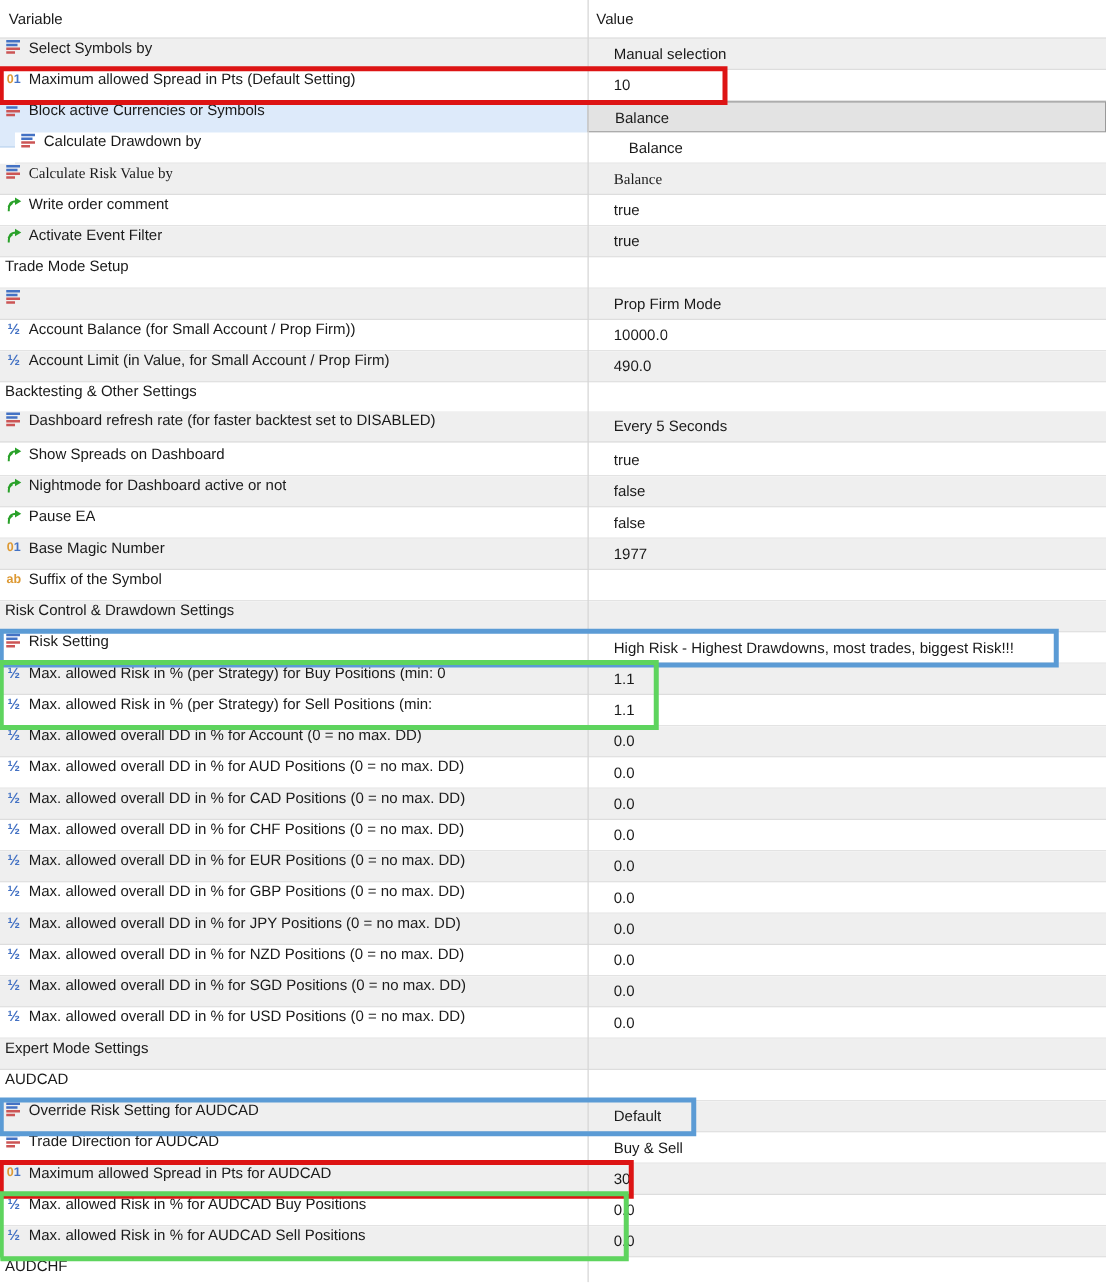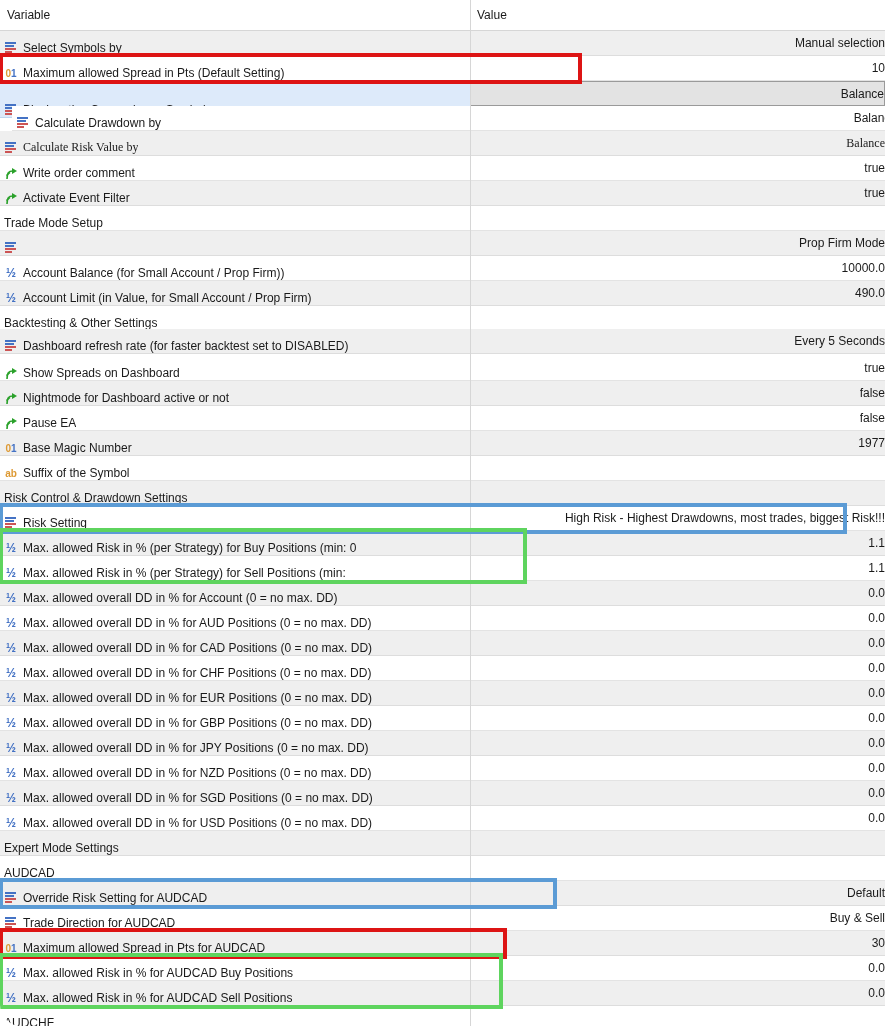--- a/index.html
+++ b/index.html
@@ -42,34 +42,33 @@
     border-bottom: 1px solid #e3e3e3;
     z-index: 1;
   }
   .row.gray  { background: #efefef; border-bottom-color: #dddddd; }
   .row.white { background: #ffffff; }
   .varcell {
     position: absolute;
     left: 0; top: 0;
     width: 470px; height: 24px;
     display: flex;
-    align-items: flex-end;
+    align-items: flex-start;
     overflow: hidden;
     white-space: nowrap;
   }
   .valcell {
     position: absolute;
     left: 470px; top: 0;
     width: 415px; height: 24px;
     display: flex;
     align-items: center;
-    padding-left: 7px;
+    padding-left: 21px;
     overflow: hidden;
     white-space: nowrap;
-    justify-content: flex-end;
   }
   .row.selected .varcell {
     background: #ddeafa;
     border-bottom: 1px solid #bed6f0;
     height: 37px;
   }
   .row.selected .valcell {
     background: #e3e3e3;
     border: 1px solid #9a9a9a;
     height: 25px;

